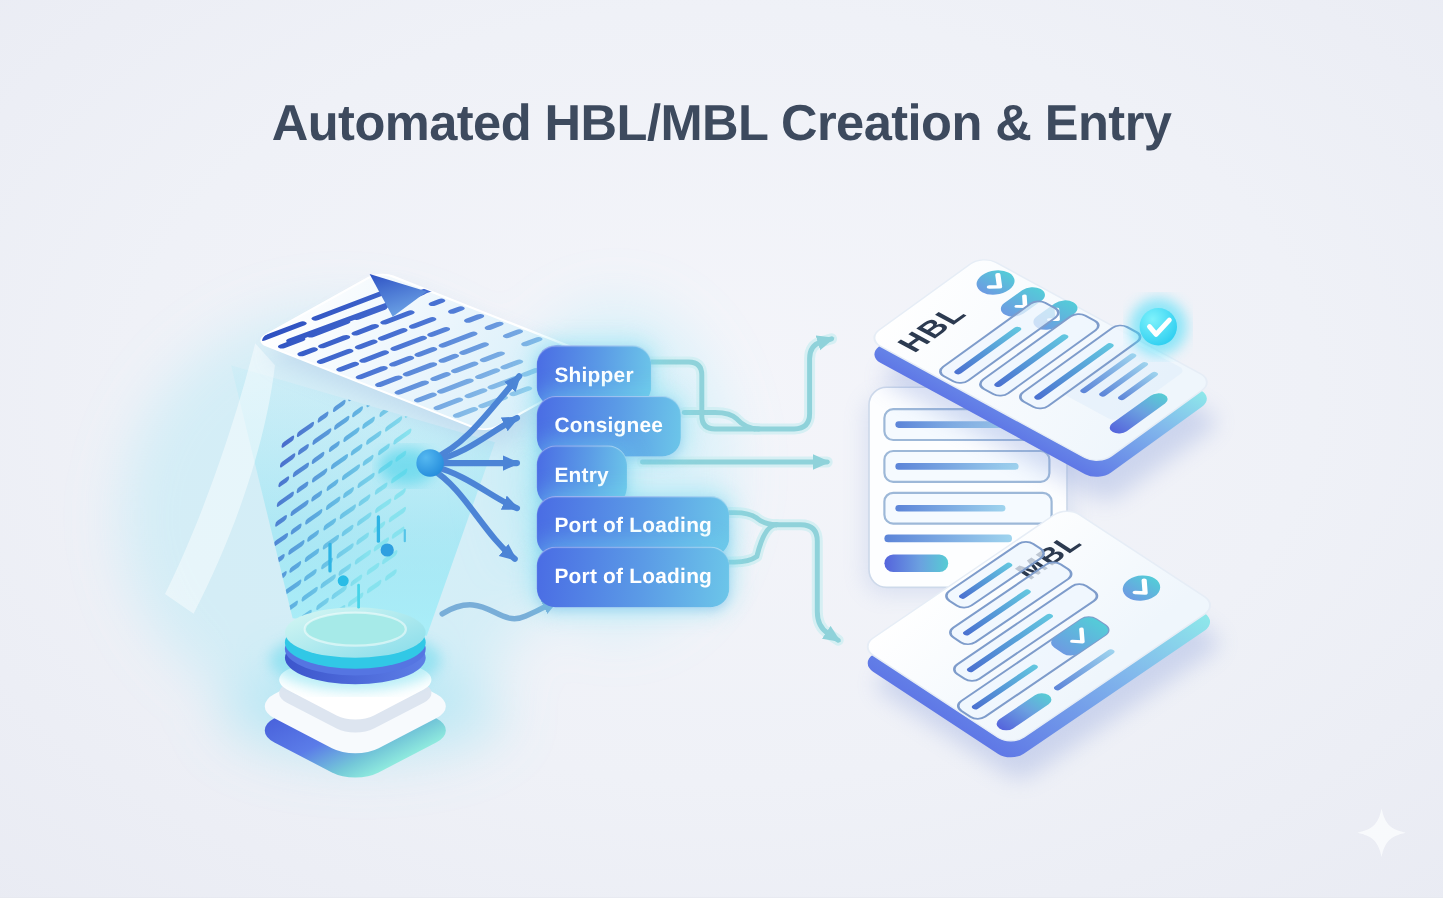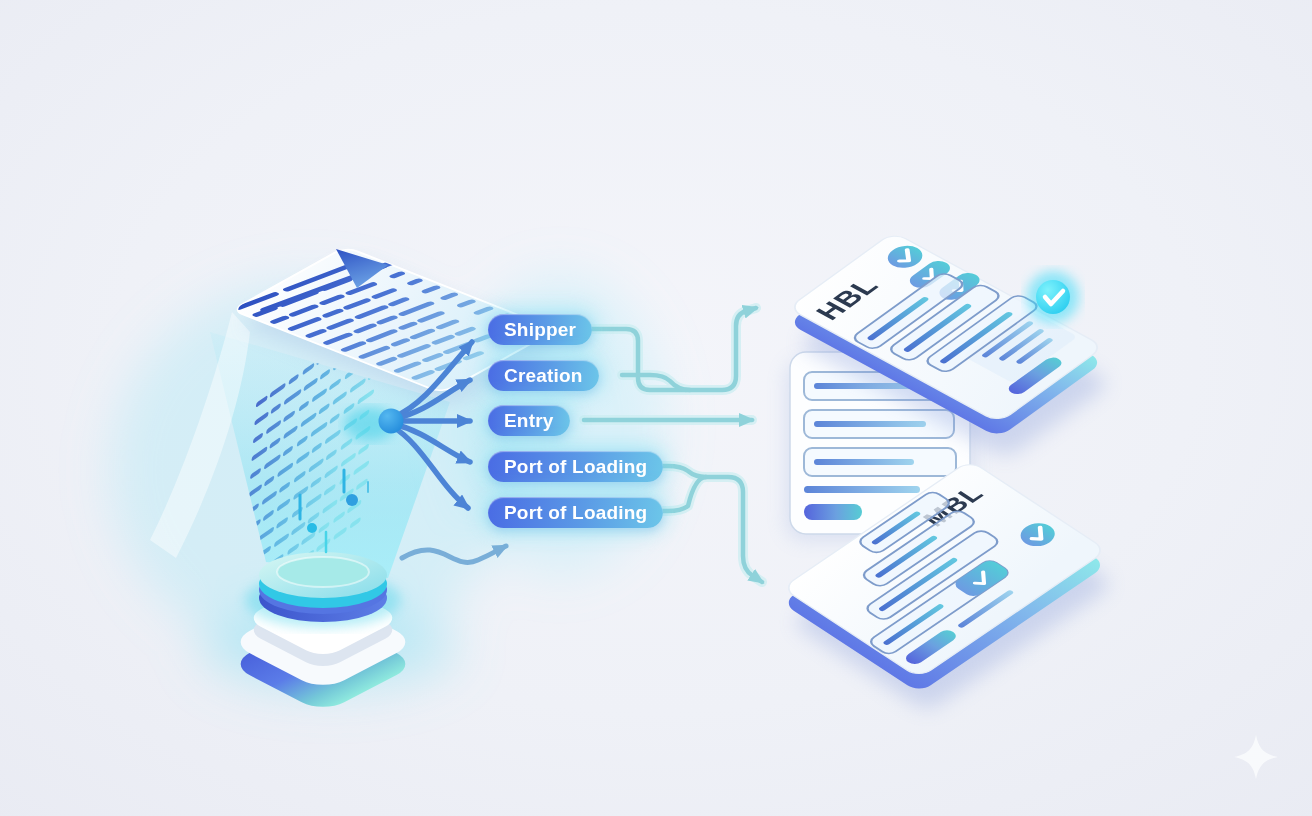--- a/index.html
+++ b/index.html
@@ -7,21 +7,21 @@
     position:relative;width:1312px;height:816px;overflow:hidden;
     font-family:"Liberation Sans",sans-serif;
     background:
       radial-gradient(980px 640px at 50% 44%, #f4f5fa 0%, #eff1f7 55%, #e9ebf3 100%);
   }
   .title{
     position:absolute;left:0;right:0;top:84px;margin:0;text-align:center;
     font-size:46px;font-weight:700;letter-spacing:-0.5px;color:#3d4a5e;
   }
   .pill{
-    position:absolute;height:31px;line-height:31px;padding:0 16px;
+    position:absolute;height:31px;line-height:31px;padding:12px 16px;
     border-radius:17px;color:#ffffff;font-size:19px;font-weight:700;letter-spacing:.2px;
     background:linear-gradient(95deg,#4a6ce4 0%,#5b9be6 55%,#6cc6e9 100%);
     box-shadow:0 0 20px 5px rgba(116,222,242,.45), 0 3px 8px rgba(90,140,220,.28),
                inset 0 1px 1px rgba(255,255,255,.45);
     white-space:nowrap;
   }
   svg{position:absolute;left:0;top:0;}
 </style>
 </head>
 <body>
@@ -309,26 +309,27 @@
       <ellipse cx="200" cy="108" rx="15" ry="14" fill="url(#gChip)"></ellipse>
       <path d="M 193 108 l 5 6 l 10 -11" fill="none" stroke="#ffffff" stroke-width="4" stroke-linecap="round" stroke-linejoin="round"></path>
       <rect x="8" y="136" width="54" height="15" rx="7.5" fill="url(#gPillBtn)"></rect>
       <rect x="70" y="140" width="64" height="5.5" rx="2.75" fill="url(#gLine)"></rect>
     </g>
   </g>
 
   <path opacity="0.9" fill="#fafbfd" d="M1256,735 C1259,749 1264,754 1278,757 C1264,760 1259,765 1256,779 C1253,765 1248,760 1234,757 C1248,754 1253,749 1256,735 Z"></path>
 </svg>
 
+<h1 class="title">Automated HBL/MBL Creation &amp; Entry</h1>
 
 <div class="pill" style="left:488px;top:314px">
   <span>Shipper</span>
 </div>
 <div class="pill" style="left:488px;top:360px">
-  <span>Creation</span>
+  <span>Consignee</span>
 </div>
 <div class="pill" style="left:488px;top:405px">
   <span>Entry</span>
 </div>
 <div class="pill" style="left:488px;top:451px">
   <span>Port of Loading</span>
 </div>
 <div class="pill" style="left:488px;top:497px">
   <span>Port of Loading</span>
 </div>

